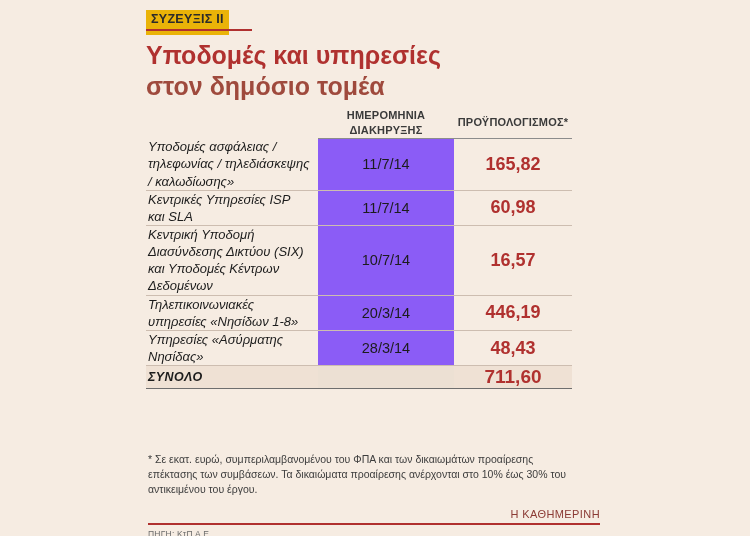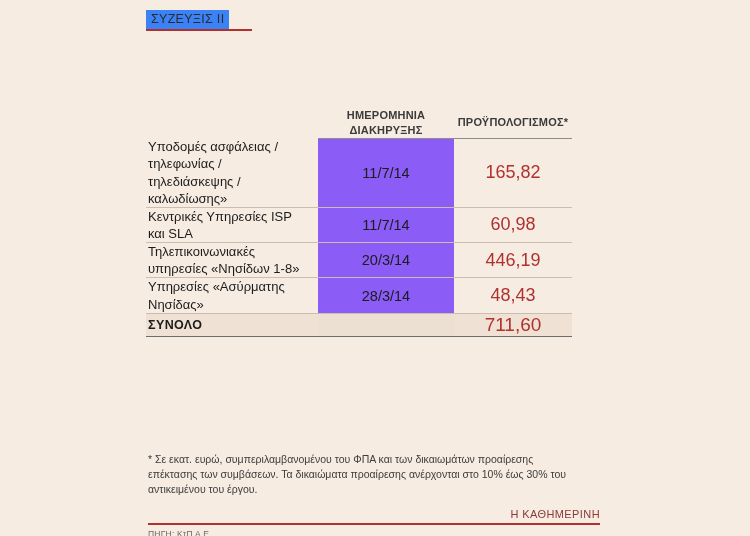--- a/index.html
+++ b/index.html
@@ -34,25 +34,25 @@
     top: 0;
     width: 470px;
     height: 536px;
   }
   
   .kicker {
     position: absolute;
     left: 6px;
     top: 10px;
     font-size: 12.5px;
-    font-weight: normal;
+    font-weight: bold;
     letter-spacing: 0.3px;
     color: #2b2b2b;
-    background: #3b82f6;
-    padding: 2px 5px 3px 5px;
+    background: #eab308;
+    padding: 2px 5px 9px 5px;
     display: inline-block;
   }
   .kicker-underline {
     position: absolute;
     left: 6px;
     top: 29px;
     width: 106px;
     height: 2px;
     background: #b03030;
   }
@@ -109,30 +109,31 @@
     border-bottom: 1px solid #cdbdb0;
     padding-top: 9px;
     padding-bottom: 9px;
   }
   .cell-label {
     font-size: 13px;
     color: #1c1c1c;
     line-height: 1.32;
     padding-right: 8px !important;
     padding-left: 2px !important;
+    font-style: italic;
   }
   .cell-date {
     font-size: 14.5px;
     color: #1c1c1c;
     text-align: center;
     background: #8b5cf6;
   }
   .cell-value {
     font-size: 18px;
-    font-weight: normal;
+    font-weight: bold;
     color: #b0312f;
     text-align: center;
   }
   
   .total-row td {
     border-top: 1.5px solid #6e6e6e;
     border-bottom: 1.5px solid #6e6e6e;
     padding-top: 7px;
     padding-bottom: 7px;
     background: #efe1d4;
@@ -194,20 +195,24 @@
 <body>
 
 <div class="figure">
   <div class="panel-bg"></div>
 
   <div class="content">
 
     <div class="kicker">ΣΥΖΕΥΞΙΣ ΙΙ</div>
     <div class="kicker-underline"></div>
 
+    <div class="headline">
+      <div>Υποδομές και υπηρεσίες</div>
+      <div class="line2">στον δημόσιο τομέα</div>
+    </div>
 
     <div class="table-wrap">
       <table class="data">
         <colgroup>
           <col class="c0">
             <col class="c1">
             <col class="c2">
         </colgroup>
         <thead>
           <tr class="hdr-row">
@@ -226,20 +231,25 @@
             <td class="cell-label">Υποδομές ασφάλειας / τηλεφωνίας / τηλεδιάσκεψης / καλωδίωσης»</td>
             <td class="cell-date">11/7/14</td>
             <td class="cell-value">165,82</td>
           </tr>
           <tr class="row">
             <td class="cell-label">Κεντρικές Υπηρεσίες ISP και SLA</td>
             <td class="cell-date">11/7/14</td>
             <td class="cell-value">60,98</td>
           </tr>
           <tr class="row">
+            <td class="cell-label">Κεντρική Υποδομή Διασύνδεσης Δικτύου (SIX) και Υποδομές Κέντρων Δεδομένων</td>
+            <td class="cell-date">10/7/14</td>
+            <td class="cell-value">16,57</td>
+          </tr>
+          <tr class="row">
             <td class="cell-label">Τηλεπικοινωνιακές υπηρεσίες «Νησίδων 1-8»</td>
             <td class="cell-date">20/3/14</td>
             <td class="cell-value">446,19</td>
           </tr>
           <tr class="row">
             <td class="cell-label">Υπηρεσίες «Ασύρματης Νησίδας»</td>
             <td class="cell-date">28/3/14</td>
             <td class="cell-value">48,43</td>
           </tr>
           <tr class="total-row">

